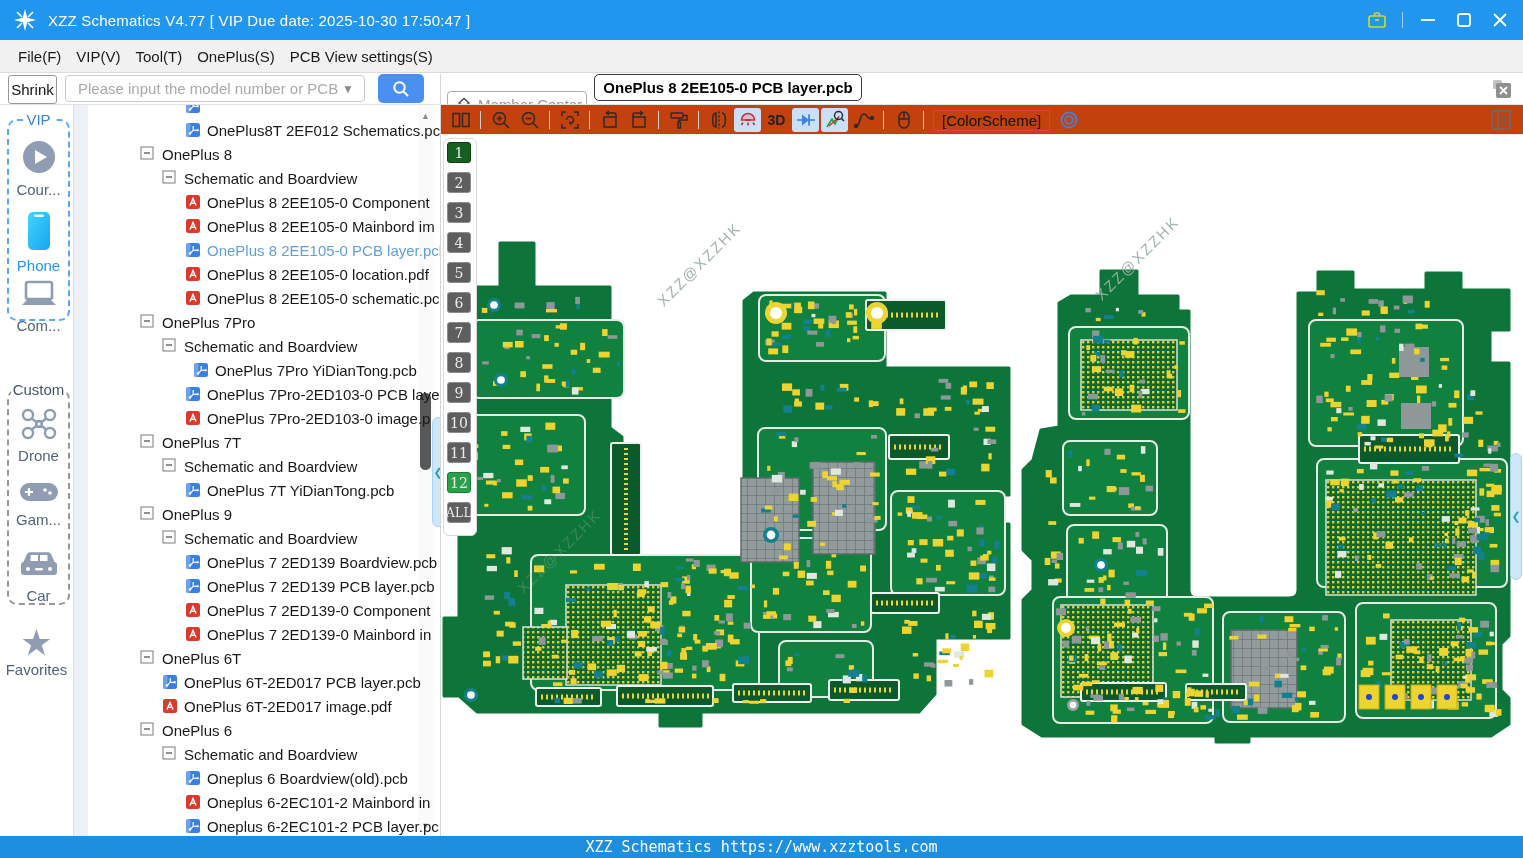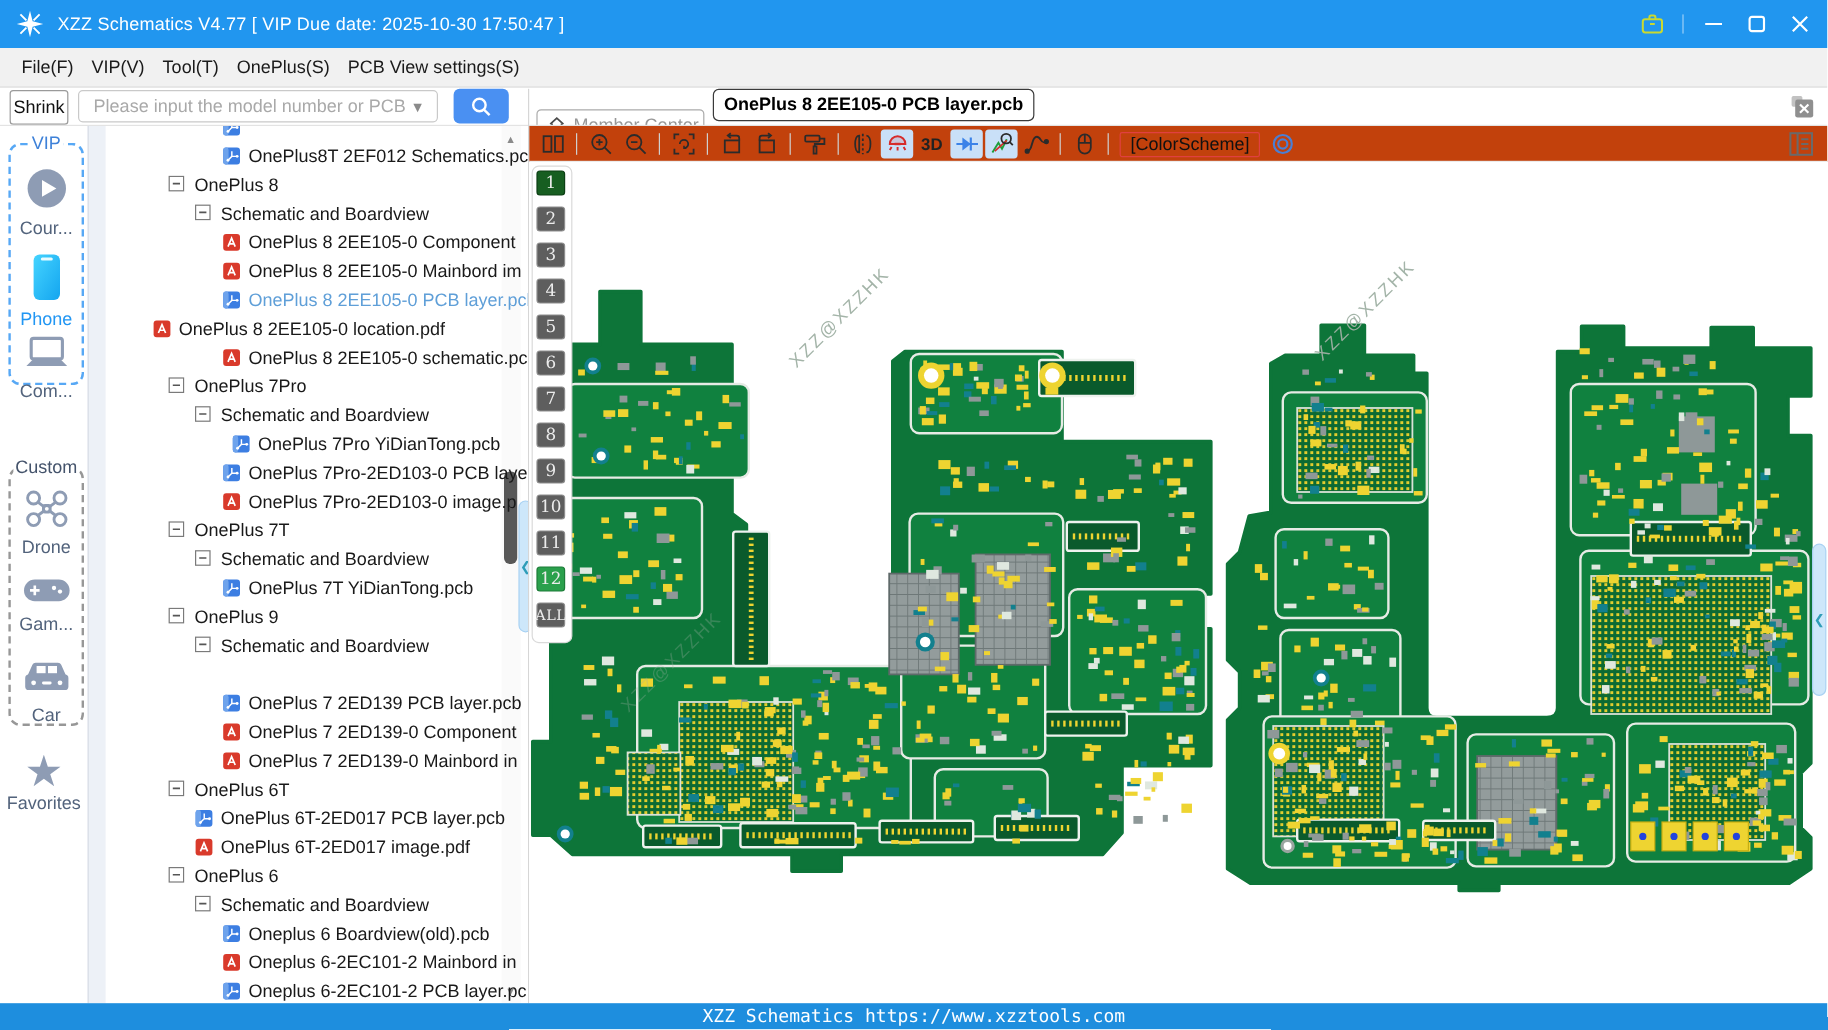--- a/index.html
+++ b/index.html
@@ -401,21 +401,21 @@
         <span class="tree-icon"><svg width="16" height="16" viewBox="0 0 16 16">
             <rect x="1" y="1" width="14" height="14" rx="2.5" fill="#3c7ee2"></rect>
             <rect x="1" y="1" width="4.5" height="14" rx="2" fill="#6ea3ec"></rect>
             <circle cx="5" cy="11.5" r="1.2" fill="#fff"></circle>
             <path d="M5 11.5 L8.2 8.3 V4" stroke="#fff" stroke-width="1.2" fill="none"></path>
             <path d="M8.2 8.3 H12.2" stroke="#fff" stroke-width="1.2" fill="none"></path>
             <circle cx="12.6" cy="8.3" r="1.2" fill="#fff"></circle>
           </svg></span>
         <span class="txt">OnePlus 8 2EE105-0 PCB layer.pcb</span>
       </div>
-      <div class="tree-row" style="top: 157px; padding-left: 39px;">
+      <div class="tree-row" style="top: 157px; padding-left: 97px;">
         <span class="tree-icon"><svg width="16" height="16" viewBox="0 0 16 16">
             <rect x="1" y="1" width="14" height="14" rx="2.5" fill="#d93a2b"></rect>
             <path d="M5 11.5 L8 4.5 L11 11.5 M6.2 9.2 H9.8" stroke="#fff" stroke-width="1.4" fill="none"></path>
           </svg></span>
         <span class="txt">OnePlus 8 2EE105-0 location.pdf</span>
       </div>
       <div class="tree-row" style="top: 181px; padding-left: 97px;">
         <span class="tree-icon"><svg width="16" height="16" viewBox="0 0 16 16">
             <rect x="1" y="1" width="14" height="14" rx="2.5" fill="#d93a2b"></rect>
             <path d="M5 11.5 L8 4.5 L11 11.5 M6.2 9.2 H9.8" stroke="#fff" stroke-width="1.4" fill="none"></path>
@@ -496,20 +496,31 @@
             <path d="M4 7 H10" stroke="#555" stroke-width="1.3"></path>
           </svg></span>
         <span class="txt">OnePlus 9</span>
       </div>
       <div class="tree-row" style="top: 421px; padding-left: 74px;">
         <span class="tree-icon"><svg width="14" height="14" viewBox="0 0 14 14">
             <rect x="1" y="1" width="12" height="12" fill="#fff" stroke="#7a7a7a"></rect>
             <path d="M4 7 H10" stroke="#555" stroke-width="1.3"></path>
           </svg></span>
         <span class="txt">Schematic and Boardview</span>
+      </div>
+      <div class="tree-row" style="top: 445px; padding-left: 97px;">
+        <span class="tree-icon"><svg width="16" height="16" viewBox="0 0 16 16">
+            <rect x="1" y="1" width="14" height="14" rx="2.5" fill="#3c7ee2"></rect>
+            <rect x="1" y="1" width="4.5" height="14" rx="2" fill="#6ea3ec"></rect>
+            <circle cx="5" cy="11.5" r="1.2" fill="#fff"></circle>
+            <path d="M5 11.5 L8.2 8.3 V4" stroke="#fff" stroke-width="1.2" fill="none"></path>
+            <path d="M8.2 8.3 H12.2" stroke="#fff" stroke-width="1.2" fill="none"></path>
+            <circle cx="12.6" cy="8.3" r="1.2" fill="#fff"></circle>
+          </svg></span>
+        <span class="txt">OnePlus 7 2ED139 Boardview.pcb</span>
       </div>
       <div class="tree-row" style="top: 469px; padding-left: 97px;">
         <span class="tree-icon"><svg width="16" height="16" viewBox="0 0 16 16">
             <rect x="1" y="1" width="14" height="14" rx="2.5" fill="#3c7ee2"></rect>
             <rect x="1" y="1" width="4.5" height="14" rx="2" fill="#6ea3ec"></rect>
             <circle cx="5" cy="11.5" r="1.2" fill="#fff"></circle>
             <path d="M5 11.5 L8.2 8.3 V4" stroke="#fff" stroke-width="1.2" fill="none"></path>
             <path d="M8.2 8.3 H12.2" stroke="#fff" stroke-width="1.2" fill="none"></path>
             <circle cx="12.6" cy="8.3" r="1.2" fill="#fff"></circle>
           </svg></span>

